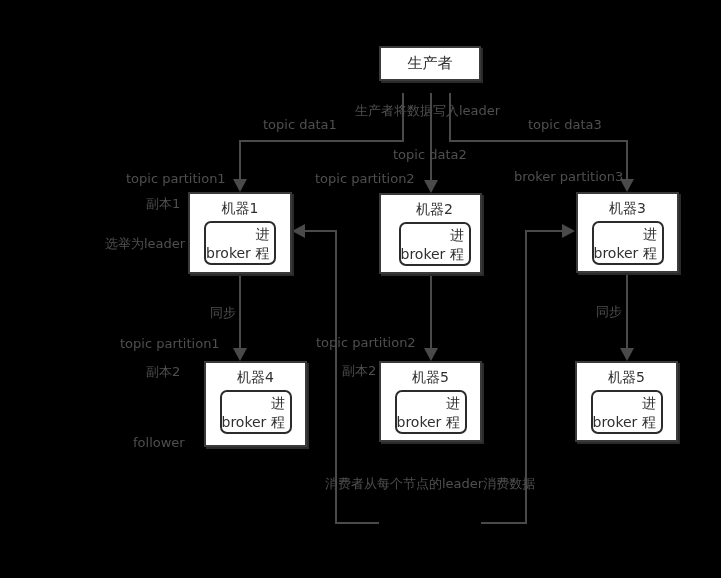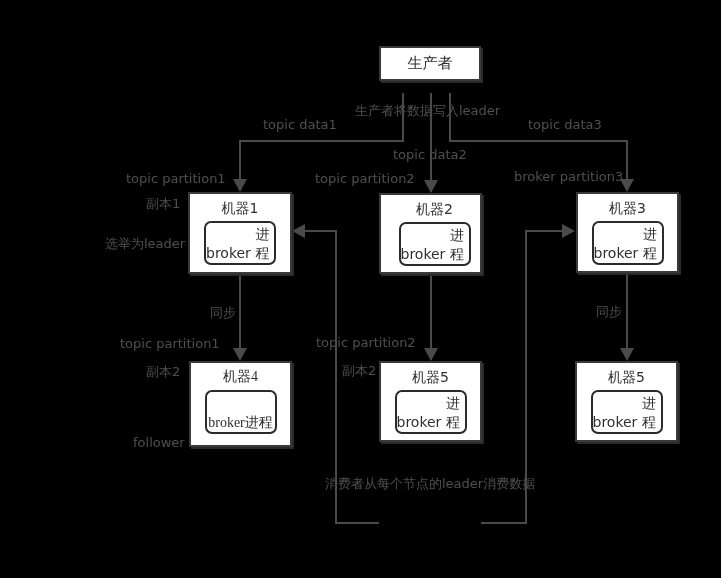--- a/index.html
+++ b/index.html
@@ -89,21 +89,21 @@
   </div>
 
   <div class="node machine" style="left:576px;top:192px;width:103px;height:81px;">
     <div class="machine-title">机器3</div>
     <div class="broker-box">
       <span>broker</span>
       <span>进程</span>
     </div>
   </div>
 
-  <div class="node machine" style="left:189px;top:361px;width:103px;height:86px;font-family:Liberation Serif, serif;">
+  <div class="node machine" style="left:204px;top:361px;width:103px;height:86px;">
     <div class="machine-title">机器4</div>
     <div class="broker-box">
       <span>broker</span>
       <span>进程</span>
     </div>
   </div>
 
   <div class="node machine" style="left:379px;top:361px;width:103px;height:81px;">
     <div class="machine-title">机器5</div>
     <div class="broker-box">

